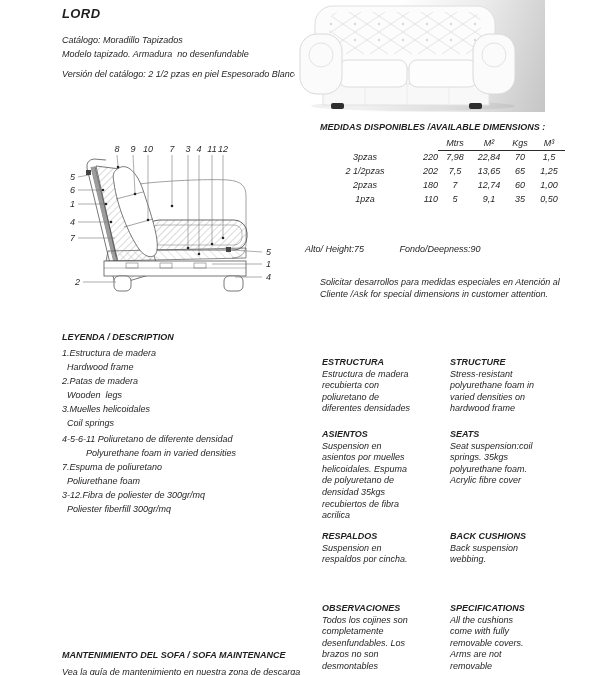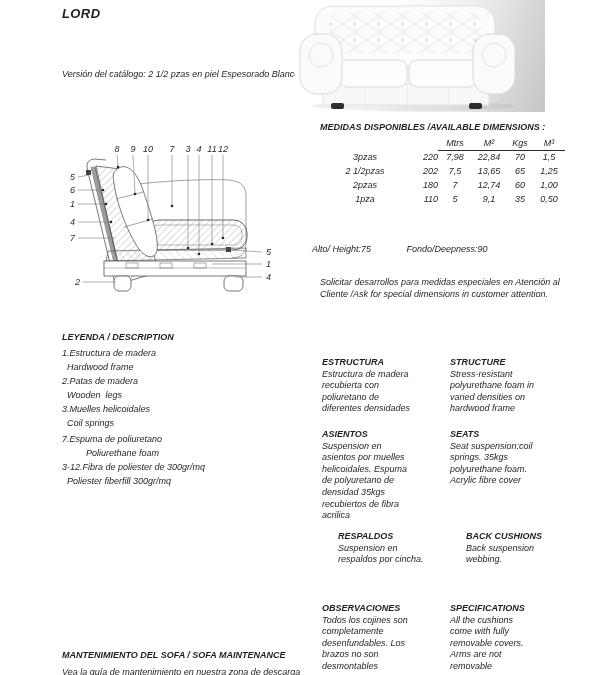--- a/index.html
+++ b/index.html
@@ -45,20 +45,24 @@
   .legend-item:nth-child(4) .legend-en{padding-left:24px;}
 
   svg text{font-family:"Liberation Sans","DejaVu Sans",sans-serif;font-size:9px;fill:#2a2a2a;}
 </style>
 </head>
 <body>
 
 <div class="page">
 
   <div class="abs title" style="left:62px;top:6px;">LORD</div>
+  <div class="abs" style="left:62px;top:33px;line-height:14px;">
+    <div class="pre">Catálogo: Moradillo Tapizados</div>
+    <div class="pre">Modelo tapizado. Armadura  no desenfundable</div>
+  </div>
   <div class="abs pre" style="left:62px;top:69px;">Versión del catálogo: 2 1/2 pzas en piel Espesorado Blanco</div>
 
   <div class="abs photo">
     <svg width="250" height="112" viewBox="0 0 250 112">
       <defs>
         <pattern id="diamond" width="24" height="16" patternUnits="userSpaceOnUse">
           <path d="M0,8 L12,0 L24,8 M0,8 L12,16 L24,8" stroke="#e4e4e4" fill="none" stroke-width="1"></path>
           <circle cx="12" cy="8" r="1.2" fill="#d6d6d6"></circle>
         </pattern>
       </defs>
@@ -223,21 +227,21 @@
         <span class="c-name">1pza</span>
         <span class="c-size">110</span>
         <span class="c-num">5</span>
         <span class="c-num">9,1</span>
         <span class="c-num">35</span>
         <span class="c-num">0,50</span>
       </div>
     </div>
   </div>
 
-  <div class="abs alto" style="left:312px;top:244px;">
+  <div class="abs alto" style="left:305px;top:244px;">
     <span class="first">Alto/ Height:75</span>
     <span>Fondo/Deepness:90</span>
   </div>
 
   <div class="abs pre" style="left:320px;top:276px;width:280px;line-height:12px;">Solicitar desarrollos para medidas especiales en Atención al
 Cliente /Ask for special dimensions in customer attention.</div>
 
   <div class="abs" style="left:322px;top:357px;width:260px;height:70px;">
     <div class="spec-cell spec-es">
       <div class="b">ESTRUCTURA</div>
@@ -268,21 +272,21 @@
     </div>
     <div class="spec-cell spec-en">
       <div class="b">SEATS</div>
       <div class="pre sbody">Seat suspension:coil
 springs. 35kgs
 polyurethane foam.
 Acrylic fibre cover</div>
     </div>
   </div>
 
-  <div class="abs" style="left:338px;top:531px;width:260px;height:60px;">
+  <div class="abs" style="left:322px;top:531px;width:260px;height:60px;">
     <div class="spec-cell spec-es">
       <div class="b">RESPALDOS</div>
       <div class="pre sbody">Suspension en
 respaldos por cincha.</div>
     </div>
     <div class="spec-cell spec-en">
       <div class="b">BACK CUSHIONS</div>
       <div class="pre sbody">Back suspension
 webbing.</div>
     </div>
@@ -316,20 +320,24 @@
       </div>
       <div class="legend-item">
         <div class="pre legend-es">2.Patas de madera</div>
         <div class="pre legend-en">Wooden  legs</div>
       </div>
       <div class="legend-item">
         <div class="pre legend-es">3.Muelles helicoidales</div>
         <div class="pre legend-en">Coil springs</div>
       </div>
       <div class="legend-item">
+        <div class="pre legend-es">4-5-6-11 Poliuretano de diferente densidad</div>
+        <div class="pre legend-en">Polyurethane foam in varied densities</div>
+      </div>
+      <div class="legend-item">
         <div class="pre legend-es">7.Espuma de poliuretano</div>
         <div class="pre legend-en">Poliurethane foam</div>
       </div>
       <div class="legend-item">
         <div class="pre legend-es">3-12.Fibra de poliester de 300gr/mq</div>
         <div class="pre legend-en">Poliester fiberfill 300gr/mq</div>
       </div>
     </div>
   </div>
 

